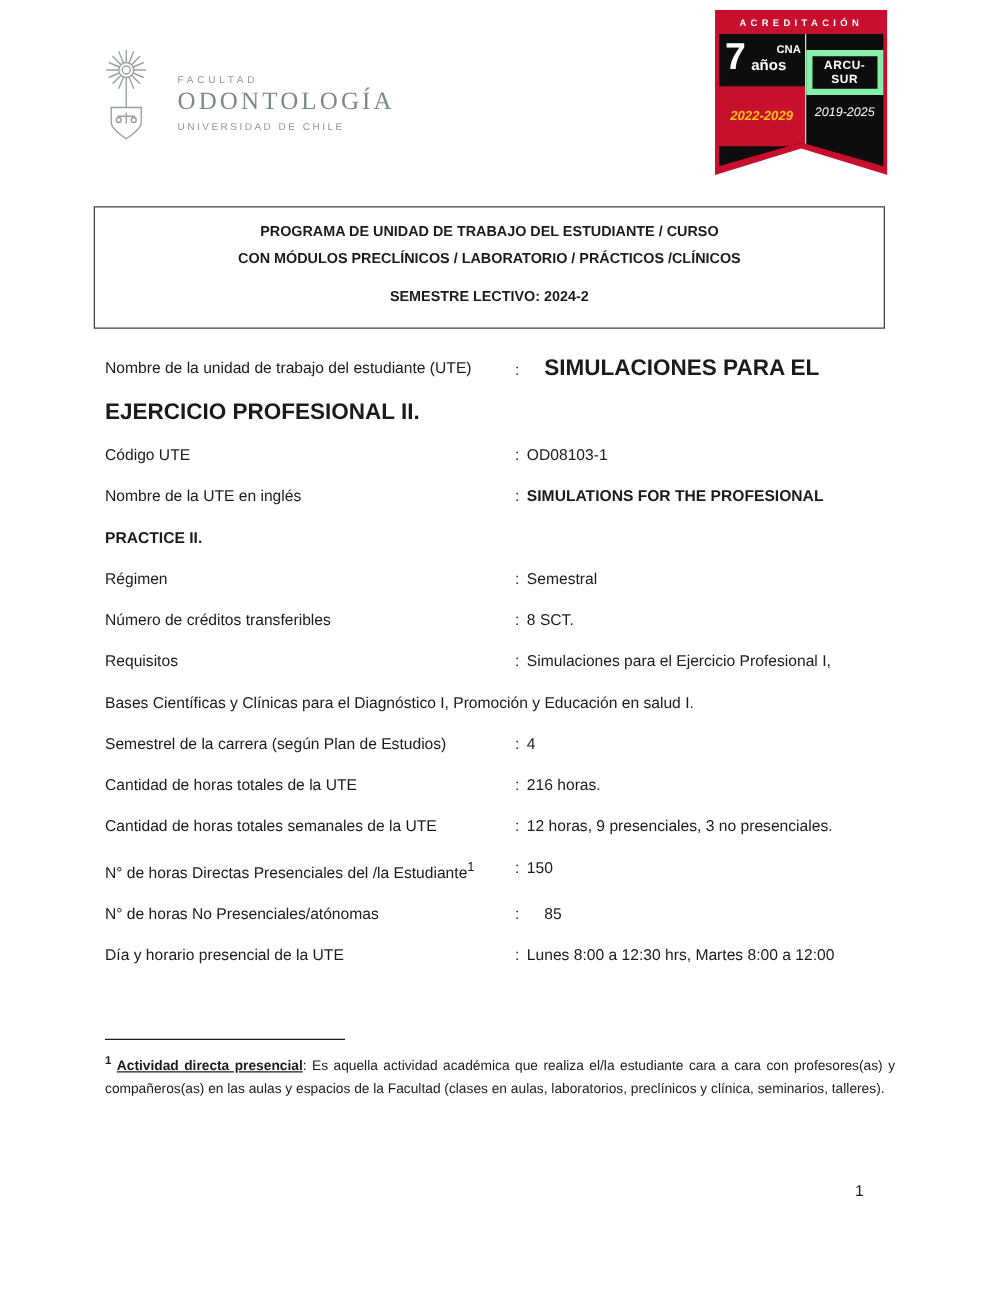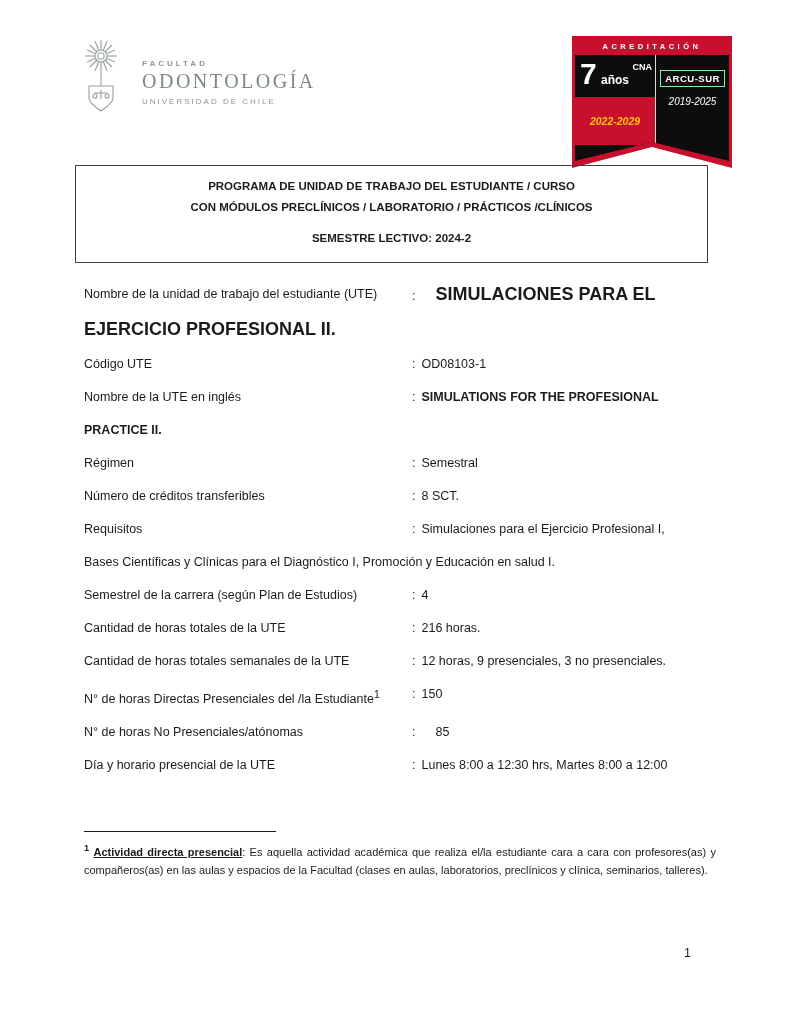--- a/index.html
+++ b/index.html
@@ -6,39 +6,39 @@
   body {
     width:800px; height:1035px; background:#ffffff; position:relative;
     font-family:"Liberation Sans", sans-serif; color:#1b1b1b;
     overflow:hidden;
   }
 
   
   .logo { position:absolute; left:72px; top:32px; display:flex; align-items:center; gap:12px; }
   .emblem { flex:0 0 auto; }
   .logo-text { display:flex; flex-direction:column; }
-  .logo-faculty { font-size:8px; letter-spacing:3px; color:#8d9692;font-weight:bold; }
+  .logo-faculty { font-size:8px; letter-spacing:3px; color:#8d9692; }
   .logo-school { font-family:"Liberation Serif", serif; font-size:20px; letter-spacing:2.5px; color:#7e8985; margin-top:2px; }
   .logo-univ { font-size:8px; letter-spacing:2px; color:#8d9692; margin-top:4px; }
 
   
-  .badge { position:absolute; left:572px; top:8px; width:160px; height:132px;
-    background:#c8102e; clip-path:polygon(0 0,100% 0,100% 100%,50% 84%,0 100%);margin-top:28px; }
+  .badge { position:absolute; left:572px; top:8px; width:138px; height:132px;
+    background:#c8102e; clip-path:polygon(0 0,100% 0,100% 100%,50% 84%,0 100%); }
   .badge-title { position:absolute; top:6px; left:0; right:0; text-align:center;
     color:#ffffff; font-size:7.5px; font-weight:bold; letter-spacing:3.5px; }
   .badge-inner { position:absolute; left:3px; right:3px; top:19px; bottom:7px;
     background:#0d0d0d; clip-path:polygon(0 0,100% 0,100% 100%,50% 82%,0 100%); display:flex; }
   .badge-left { width:52%; position:relative; }
   .badge-seven { position:absolute; left:5px; top:4px; color:#fff; font-weight:bold; font-size:30px; line-height:1; }
   .badge-anos { position:absolute; left:26px; top:18px; color:#fff; font-size:12px; font-weight:bold; }
   .badge-cna { position:absolute; right:3px; top:7px; color:#fff; font-size:9px; font-weight:bold; }
   .badge-period-red { position:absolute; left:0; right:0; bottom:16px; background:#c8102e;
     color:#ffc20e; font-style:italic; font-weight:bold; font-size:10.5px; text-align:center; padding:18px 0; }
   .badge-right { width:48%; border-left:1px solid #d9d9d9; text-align:center; padding-top:13px; box-sizing:border-box; }
-  .badge-arcu { display:inline-block; border:1px solid #86efac; color:#fff; font-weight:bold;
+  .badge-arcu { display:inline-block; border:5px solid #86efac; color:#fff; font-weight:bold;
     font-size:9.5px; padding:2px 4px; letter-spacing:0.5px; }
   .badge-arcu-period { color:#fff; font-style:italic; font-size:10px; margin-top:9px; }
 
   
   .title-box { position:absolute; left:75px; top:165px; width:633px; box-sizing:border-box;
     border:1px solid #404040; text-align:center; font-weight:bold; font-size:11.5px; padding:10px 8px 16px; }
   .title-line { line-height:21px; }
   .title-semester { margin-top:12px; line-height:16px; }
 
   

